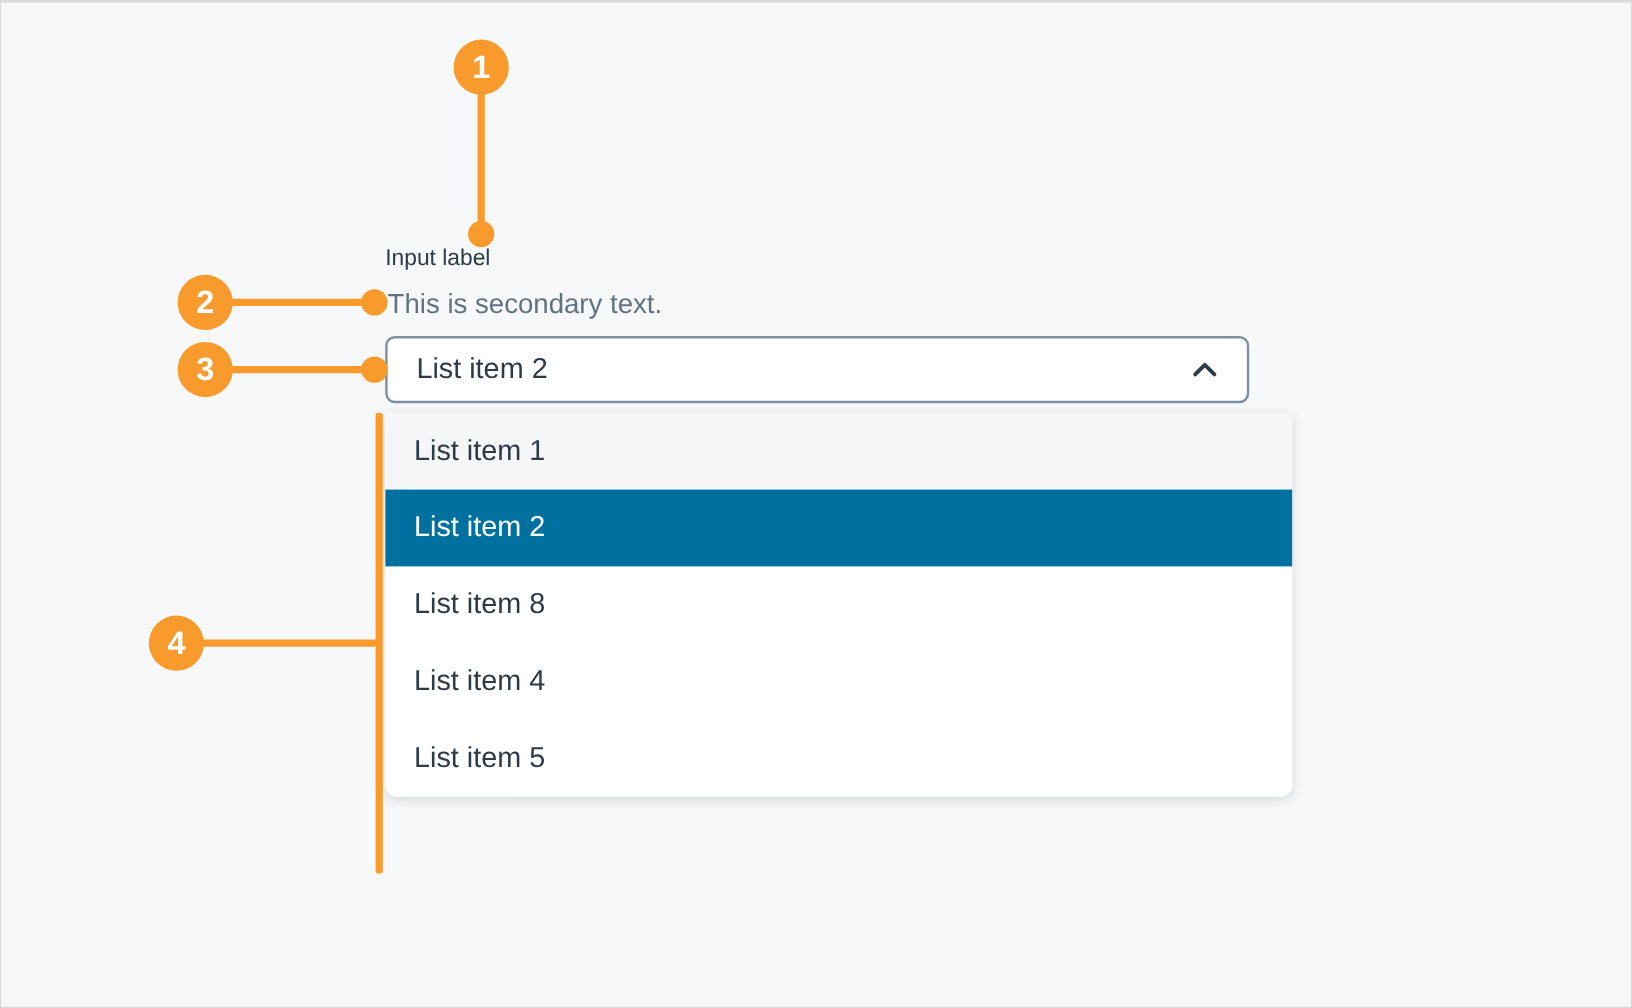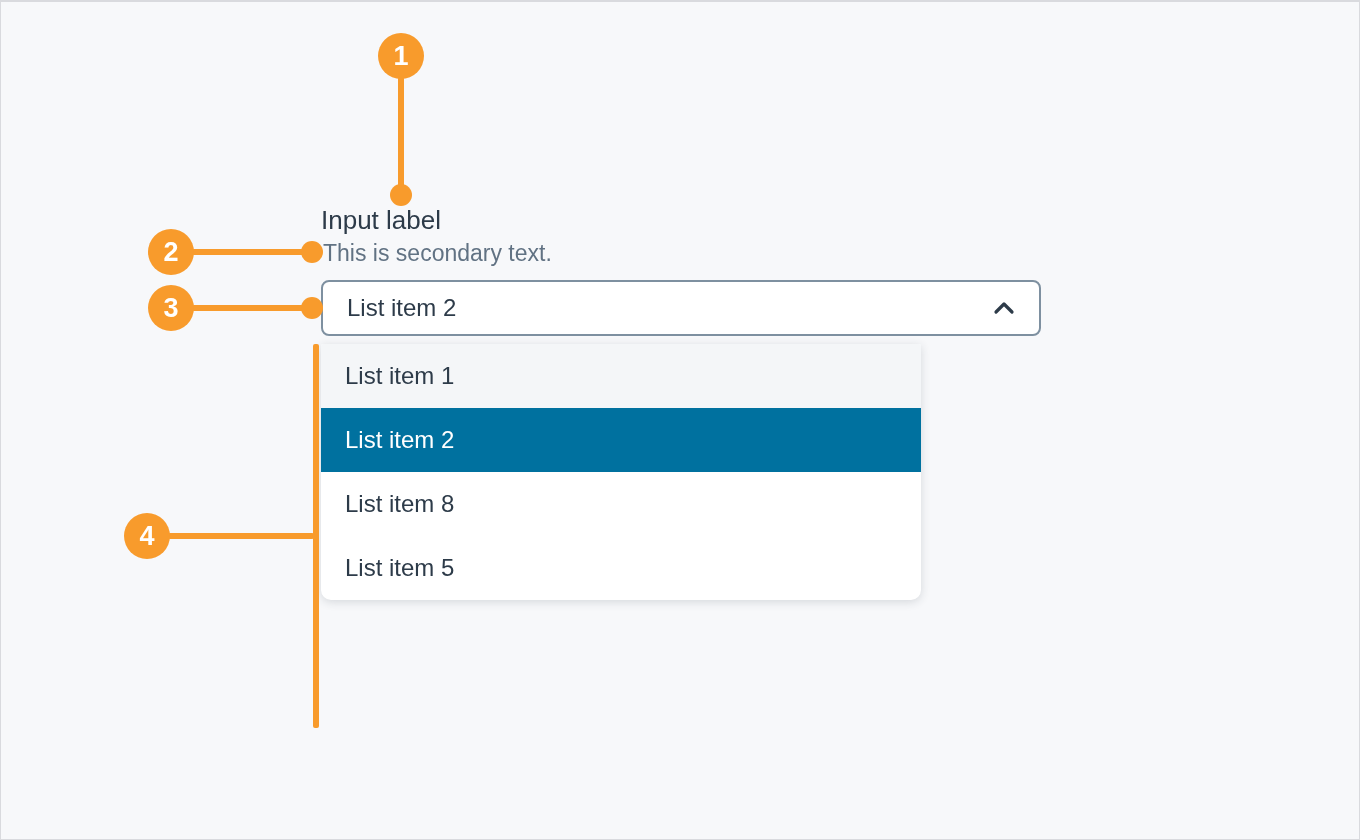--- a/index.html
+++ b/index.html
@@ -56,21 +56,21 @@
     left:312px;top:342px;
     width:6px;height:384px;
     background:var(--accent);
     border-radius:2px;
     z-index:4;
   }
   
   .field-label{
     position:absolute;
     left:320px;top:203px;
-    font-size:26px;
+    font-size:19px;
     color:var(--text);
   }
   .field-secondary{
     position:absolute;
     left:322px;top:238px;
     font-size:23px;
     color:var(--muted);
   }
   .select-trigger{
     position:absolute;
@@ -91,21 +91,21 @@
     flex:1;
   }
   .chevron{
     width:22px;height:14px;
     display:block;
   }
   
   .listbox{
     position:absolute;
     left:320px;top:342px;
-    width:600px;
+    width:756px;
     background:var(--panel);
     border-radius:2px 2px 10px 10px;
     box-shadow:0 2px 10px rgba(40,50,60,0.16);
     z-index:3;
     overflow:hidden;
   }
   .option{
     height:64px;
     display:flex;align-items:center;
     padding:0 24px;
@@ -145,16 +145,17 @@
     <span class="select-value">List item 2</span>
     <svg class="chevron" viewBox="0 0 22 14" fill="none">
       <polyline points="3,11 11,3 19,11" stroke="#2d3b49" stroke-width="3.2" stroke-linecap="round" stroke-linejoin="round"></polyline>
     </svg>
   </div>
 
   <div class="listbox">
     <div class="option hover">List item 1</div>
     <div class="option selected">List item 2</div>
     <div class="option">List item 8</div>
+    <div class="option">List item 4</div>
     <div class="option">List item 5</div>
   </div>
 
 </div>
 
 </body></html>

